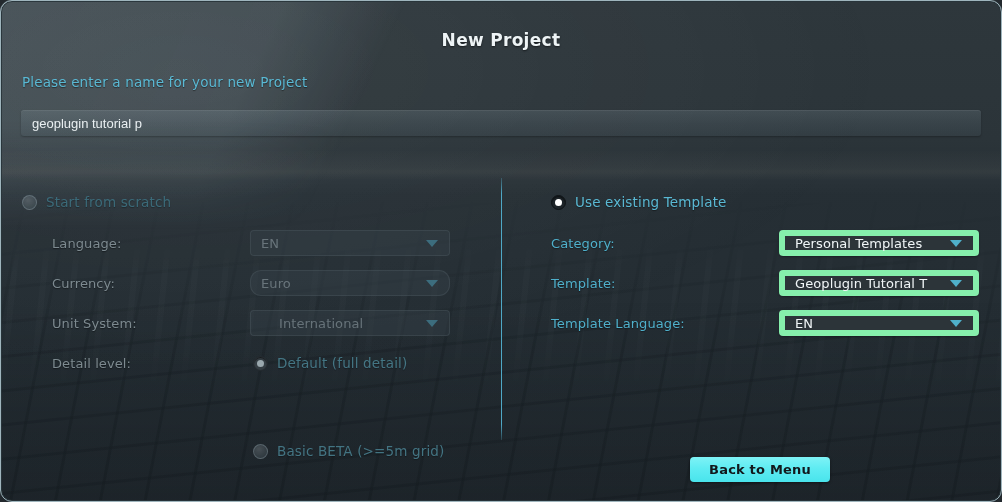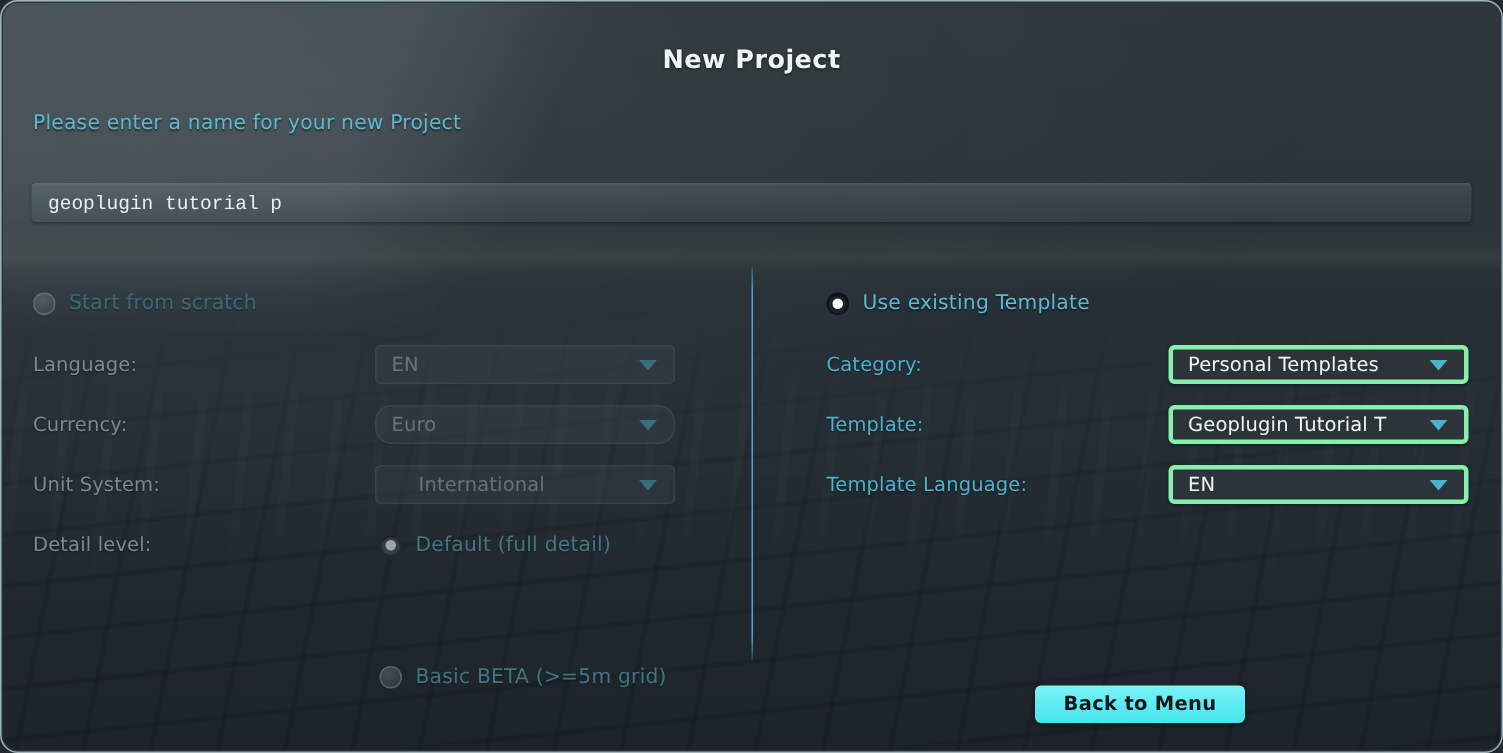--- a/index.html
+++ b/index.html
@@ -156,29 +156,29 @@
     position: absolute;
     left: 22px; top: 74px;
     color: #5ab9d4;
     font-size: 13.5px;
     letter-spacing: 0.15px;
     text-shadow: 0 1px 1px rgba(0,0,0,0.45);
   }
 
   #name-field {
     position: absolute;
-    left: 21px; top: 122px;
+    left: 21px; top: 110px;
     width: 960px; height: 26px;
     box-sizing: border-box;
     border: none;
     border-radius: 3px;
     background: linear-gradient(180deg, rgba(150,170,180,0.20) 0%, rgba(120,140,152,0.16) 55%, rgba(96,116,128,0.14) 100%);
     box-shadow: inset 0 1px 0 rgba(255,255,255,0.07), 0 1px 2px rgba(0,0,0,0.25);
     color: #e9eff1;
-    font-family: Liberation Mono, monospace;
+    font-family: Liberation Sans, sans-serif;
     font-size: 13px;
     padding: 0 11px;
     outline: none;
   }
   #name-field::placeholder { color: #9fb0b8; }
 
   
   #divider {
     position: absolute;
     left: 501px; top: 178px;
@@ -236,37 +236,37 @@
   .radio-label.sub      { color: #4e8b9c; opacity: 0.78; }
 
   
   .field-label {
     position: absolute;
     font-size: 13px;
     letter-spacing: 0.1px;
     text-shadow: 0 1px 1px rgba(0,0,0,0.4);
   }
   .field-label.active   { color: #4fb0cb; }
-  .field-label.disabled { color: #7d8a90; }
+  .field-label.disabled { color: #7d8a90; margin-left: 30px; }
 
   .dropdown {
     position: absolute;
     height: 26px;
     box-sizing: border-box;
     border-radius: 4px;
     display: flex;
     align-items: center;
     padding: 0 10px;
     font-size: 13px;
     letter-spacing: 0.1px;
   }
   .dropdown.active {
     width: 200px;
     background: #2c3439;
-    border: 3px solid #86efac;
+    border: 6px solid #86efac;
     color: #f0f5f7;
     box-shadow: 0 1px 2px rgba(0,0,0,0.3);
   }
   .dropdown.disabled {
     width: 200px;
     background: rgba(58,70,78,0.34);
     border: 1px solid rgba(88,102,110,0.30);
     color: rgba(168,182,189,0.48);
   }
   .dd-caret {

